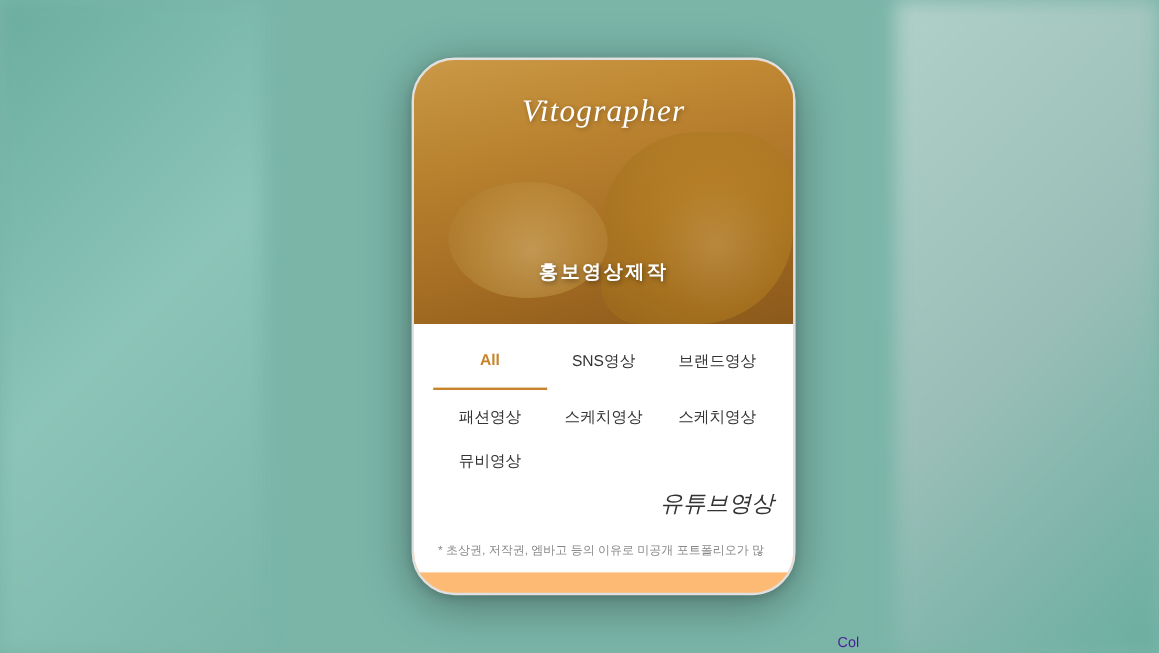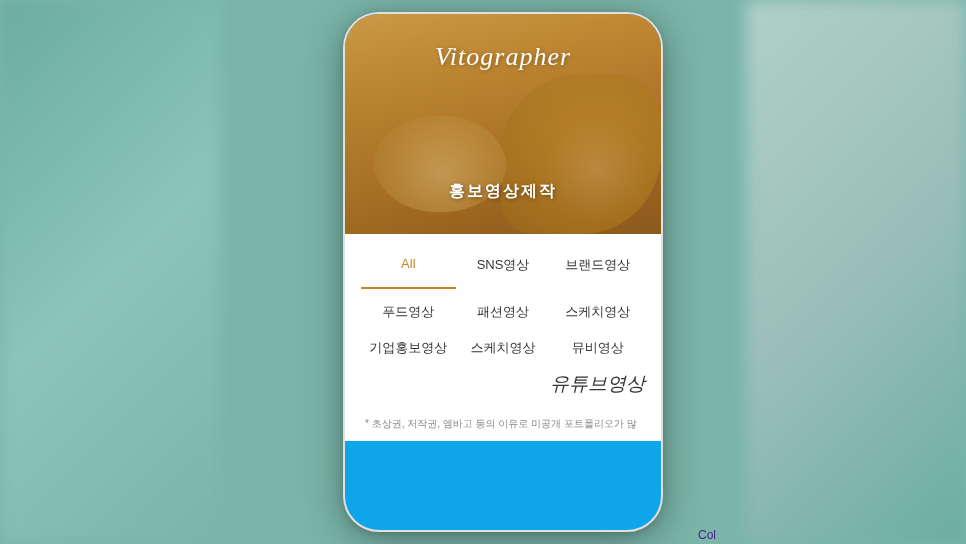--- a/index.html
+++ b/index.html
@@ -28,22 +28,22 @@
       right: 0; top: 0;
       width: 220px; height: 100%;
       background: linear-gradient(135deg, #b0d0c8 0%, #9bbfb8 50%, #6aada0 100%);
       filter: blur(8px);
     }
 
     .phone-wrapper {
       position: relative;
       z-index: 10;
       width: 320px;
-      height: 520px;
-      background: #0ea5e9;
+      height: 448px;
+      background: #fdba74;
       border-radius: 36px;
       box-shadow: 0 8px 40px rgba(0,0,0,0.35), 0 2px 8px rgba(0,0,0,0.15);
       overflow: hidden;
       border: 2px solid #e0e0e0;
       margin-left: 40px;
     }
 
     
     .hero-section {
       position: relative;
@@ -122,21 +122,21 @@
     .menu-item {
       text-align: center;
       font-size: 13px;
       color: #333;
       cursor: pointer;
       padding: 4px 0;
     }
 
     .menu-item.active {
       color: #c8842a;
-      font-weight: 400;
+      font-weight: 700;
       border-bottom: 2px solid #c8842a;
       padding-bottom: 16px;
     }
 
     .menu-item-single {
       text-align: right;
       font-size: 19px;
       color: #333;
       margin-bottom: 14px;
       font-style: italic;
@@ -178,25 +178,23 @@
     <div class="hero-subtitle">홍보영상제작</div>
   </div>
 
   <div class="menu-section">
     <div class="menu-grid">
 
       <div class="menu-item active">All</div>
       <div class="menu-item">SNS영상</div>
       <div class="menu-item">브랜드영상</div>
 
-      <div class="menu-item">푸드영상</div>
       <div class="menu-item">패션영상</div>
       <div class="menu-item">스케치영상</div>
 
-      <div class="menu-item">기업홍보영상</div>
       <div class="menu-item">스케치영상</div>
       <div class="menu-item">뮤비영상</div>
     </div>
 
     <div class="menu-item-single">유튜브영상</div>
 
     <div class="footnote">* 초상권, 저작권, 엠바고 등의 이유로 미공개 포트폴리오가 많</div>
   </div>
 </div>
 

